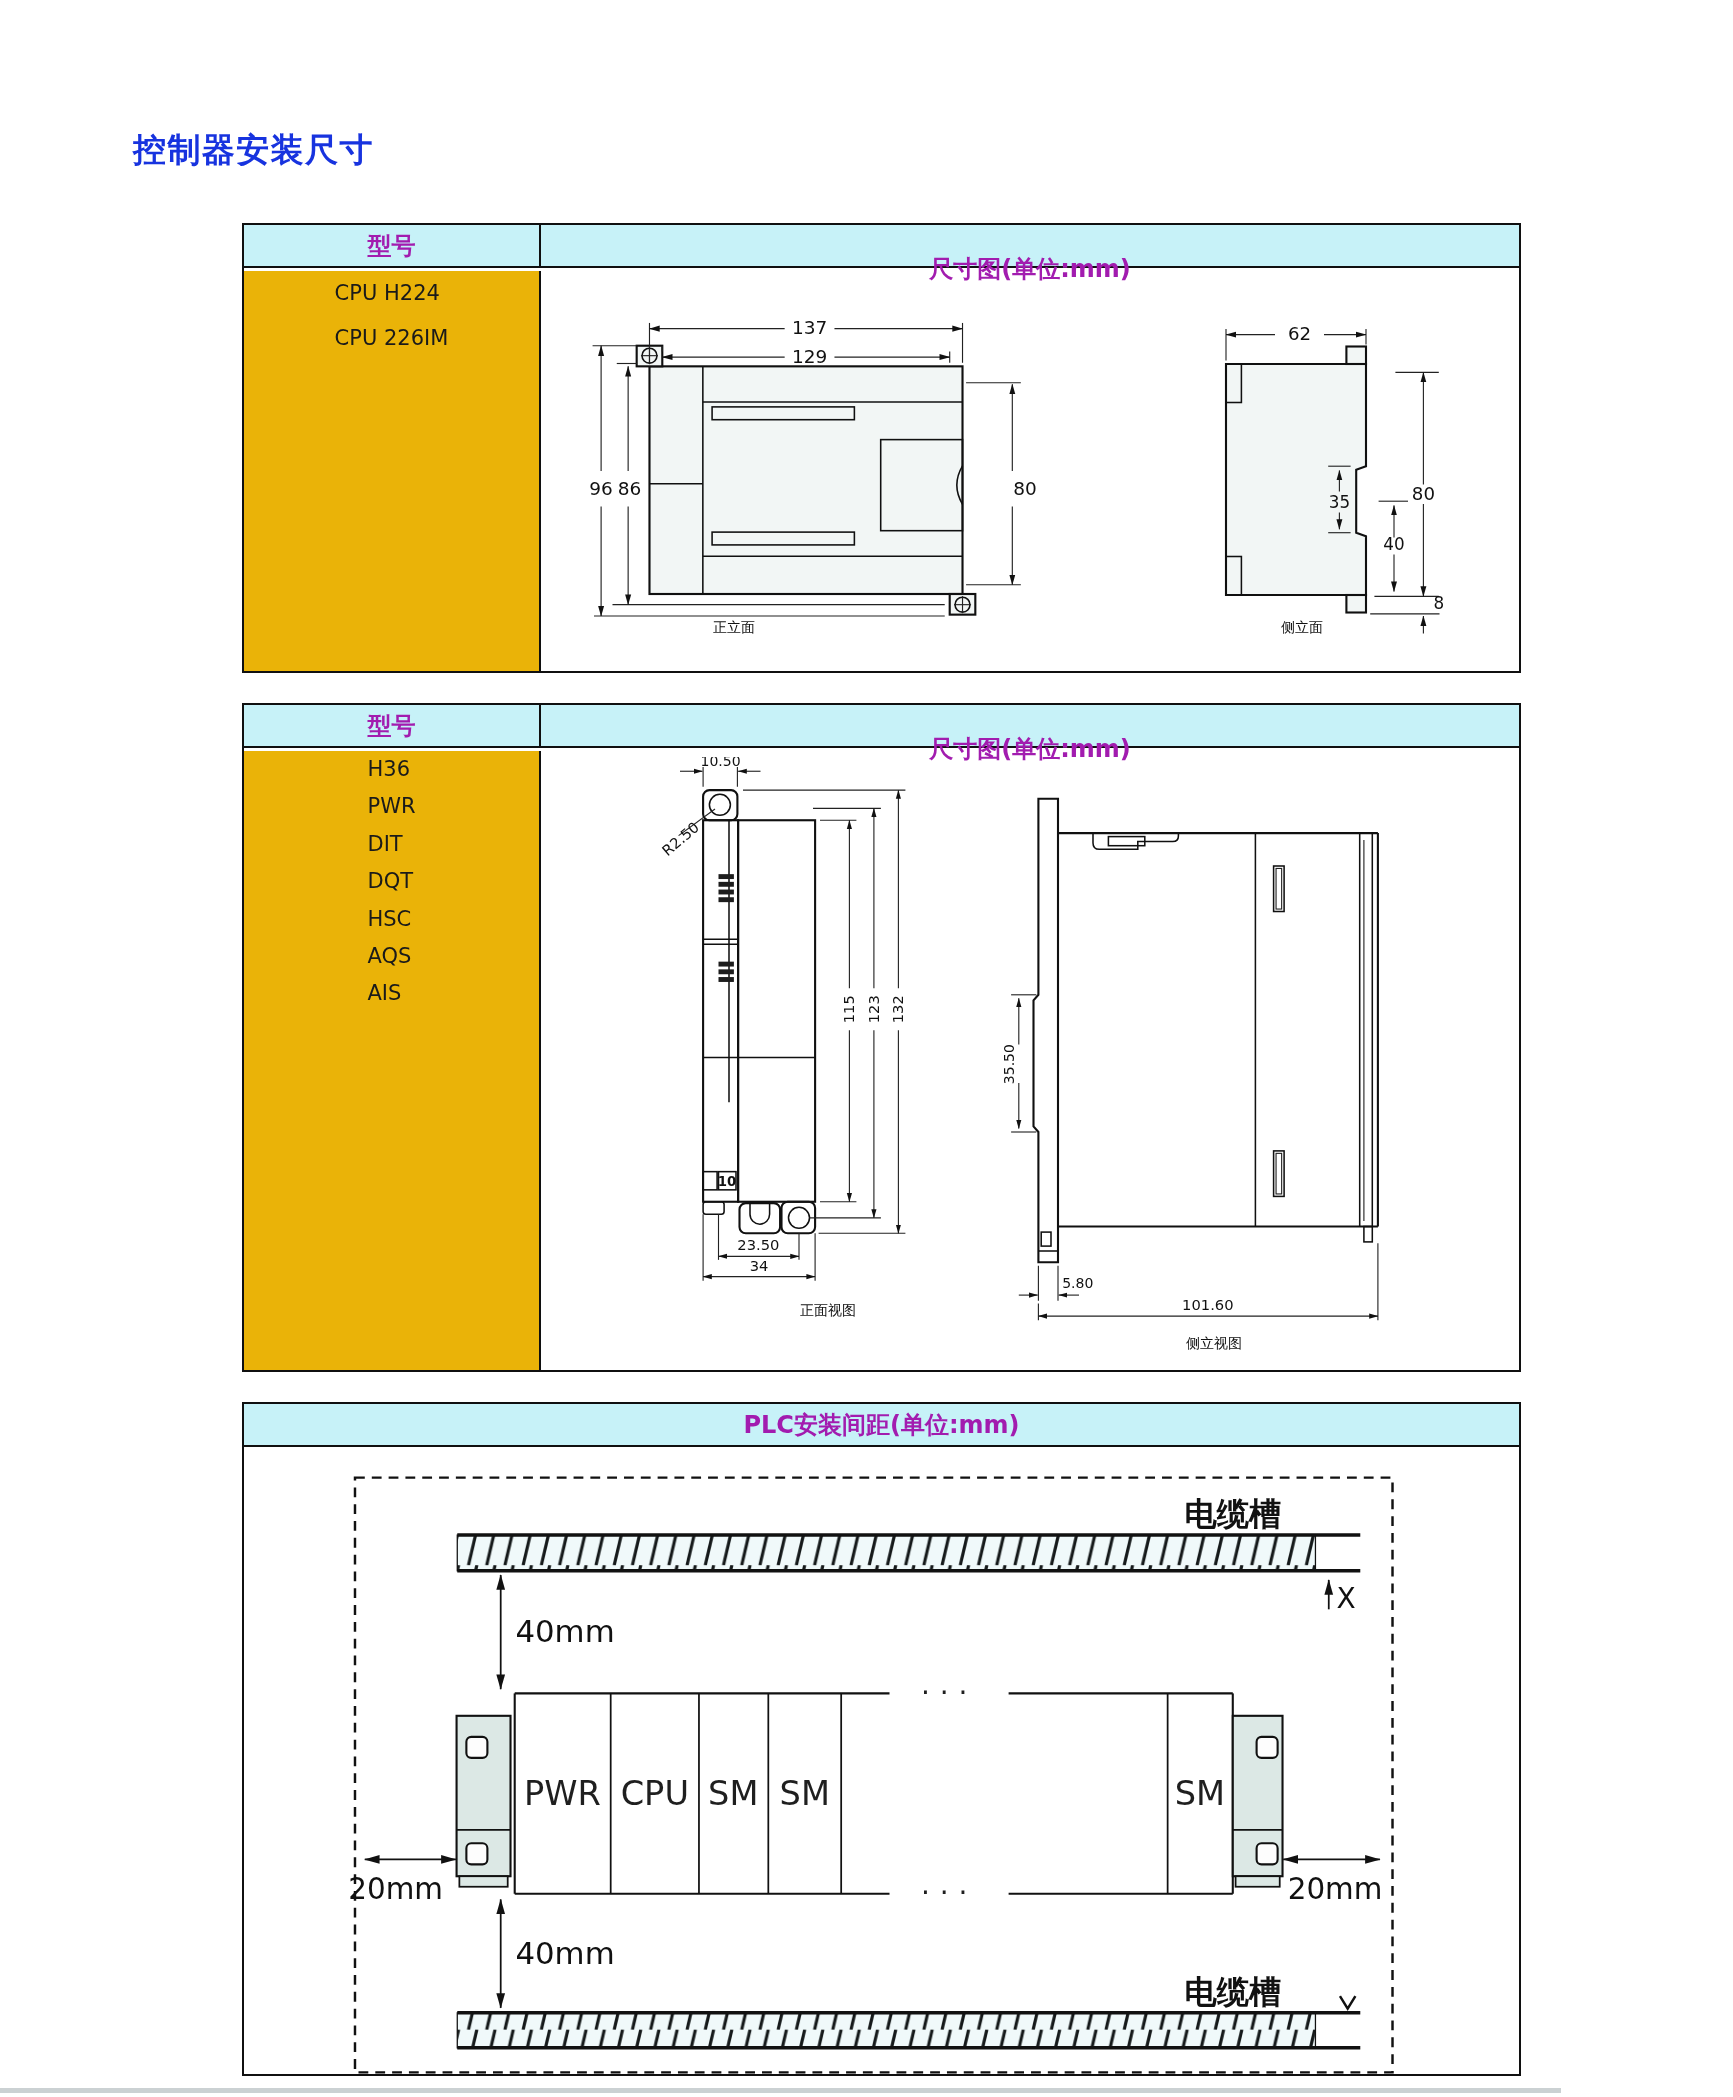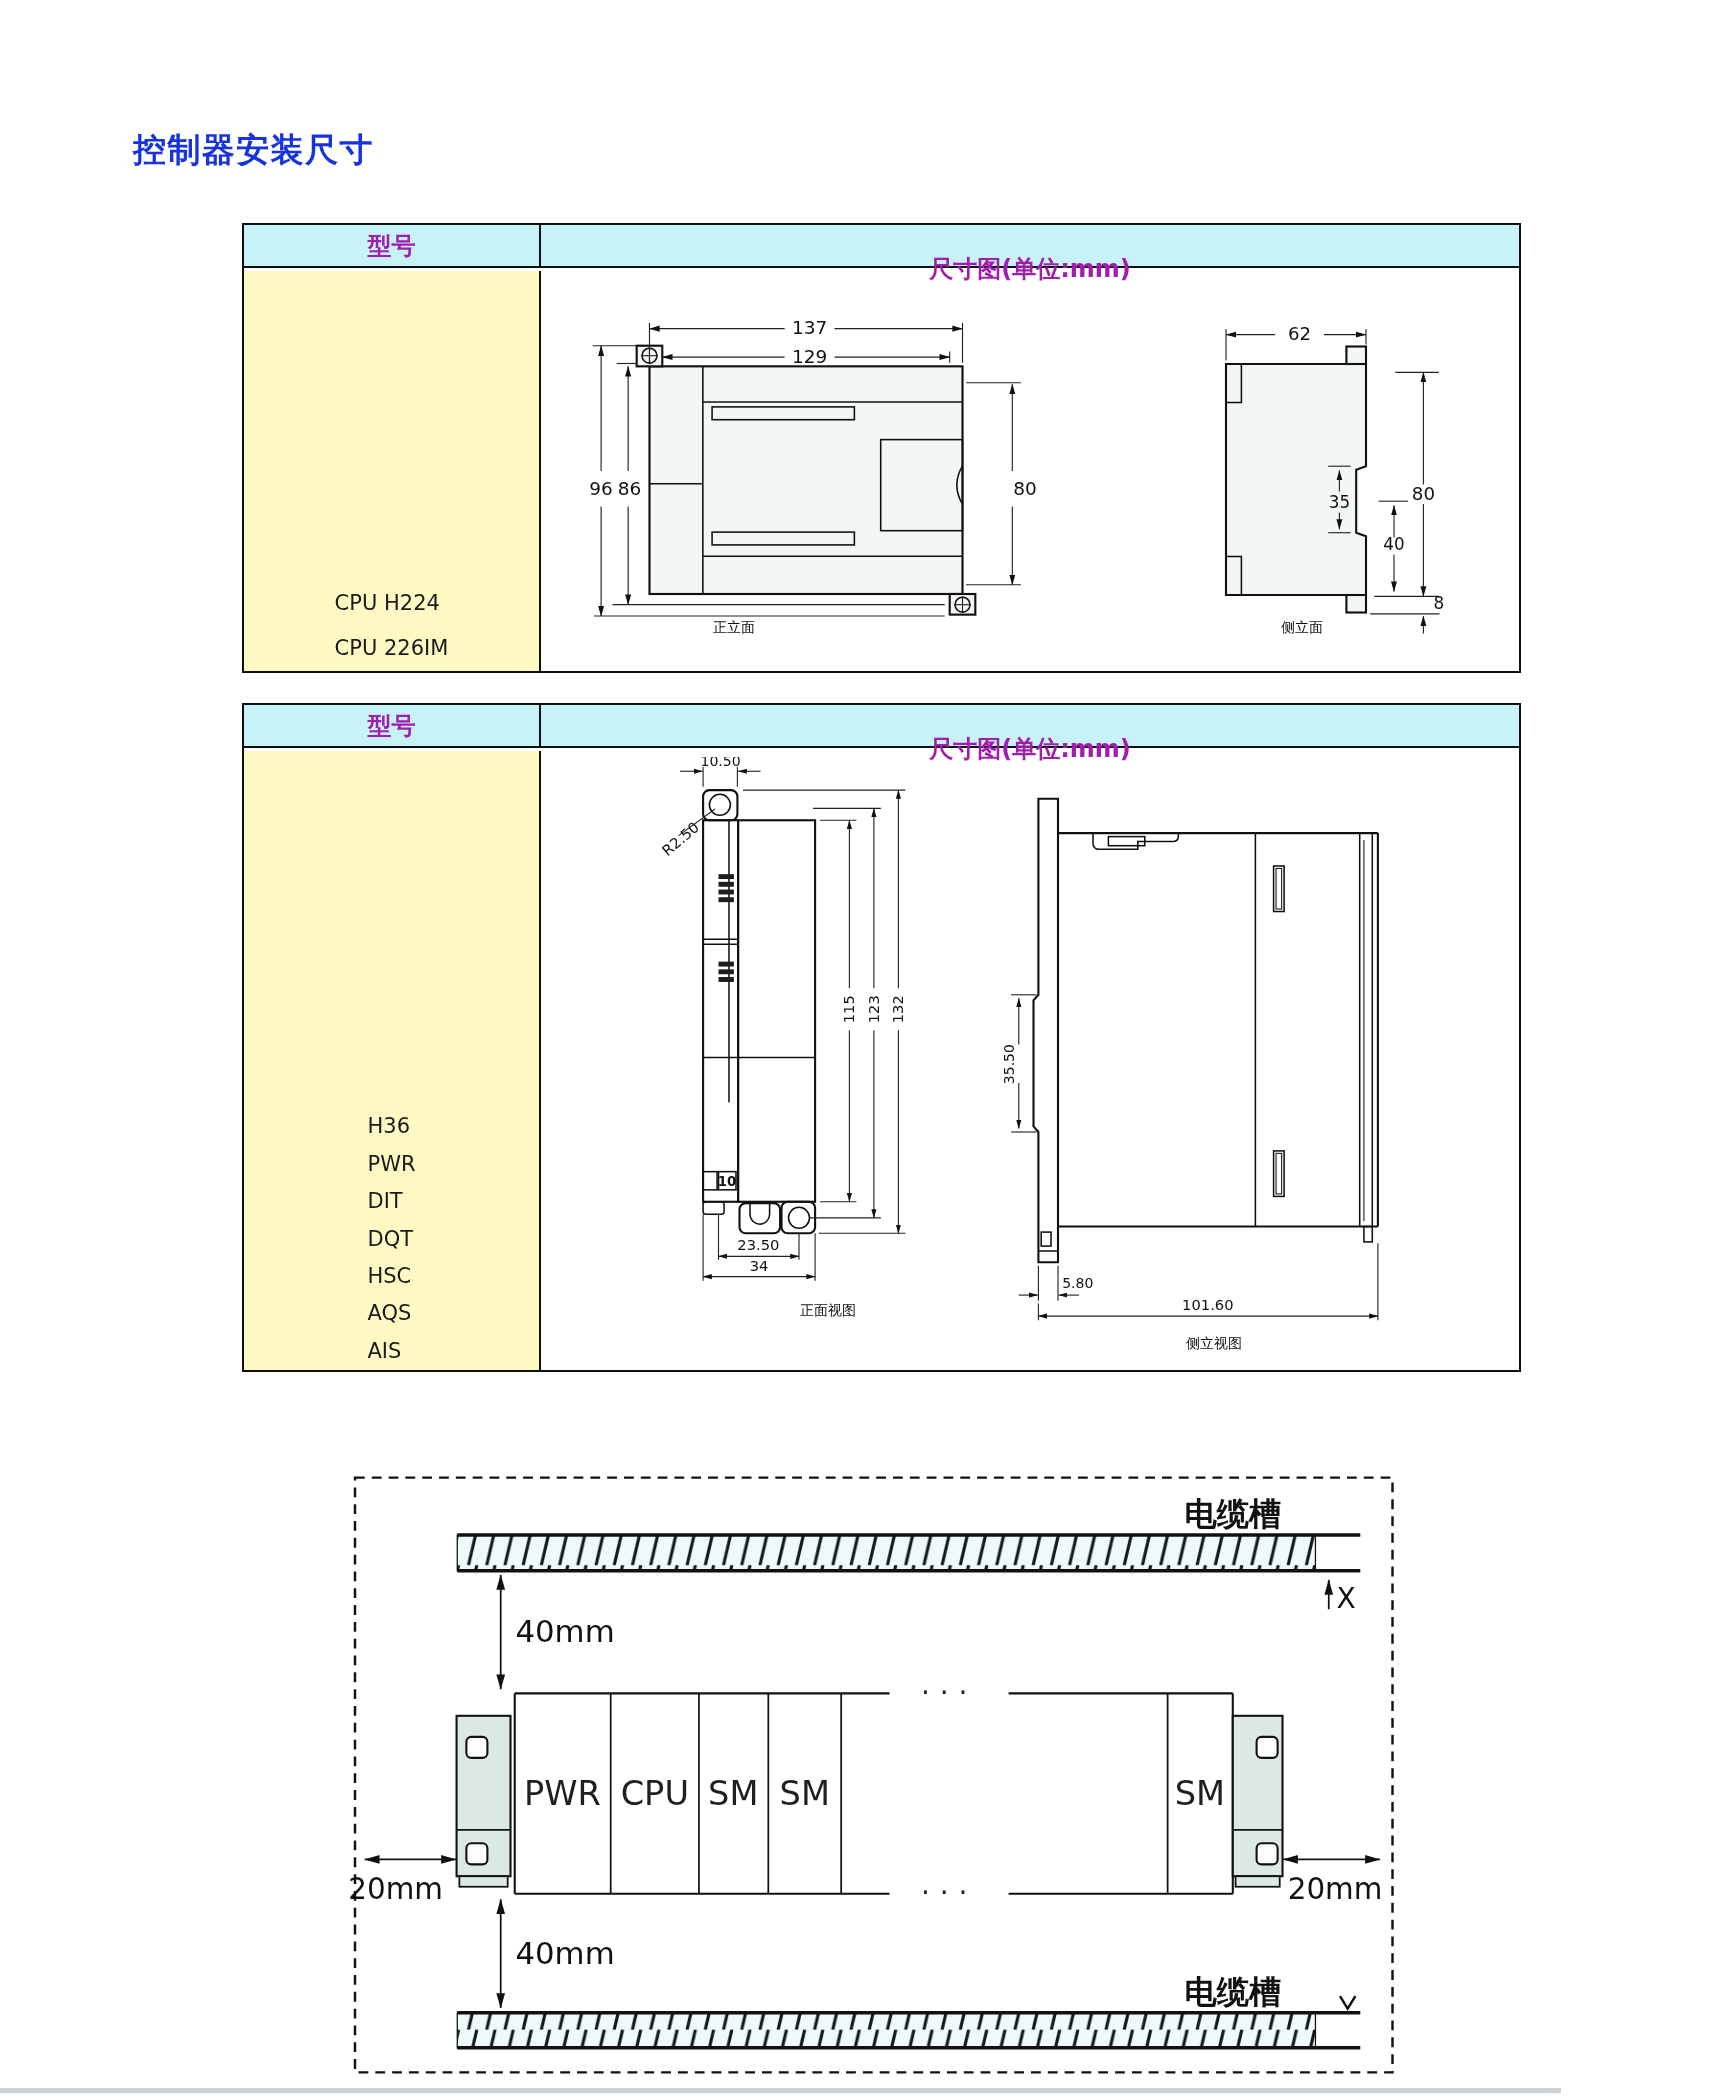--- a/index.html
+++ b/index.html
@@ -6,23 +6,23 @@
   .page{position:relative;width:1561px;height:2097px;background:#ffffff;
         font-family:"DejaVu Sans","Liberation Sans",sans-serif;overflow:hidden;color:#111;}
   .page-title{position:absolute;left:133px;top:128px;font-size:33px;font-weight:bold;color:#1733df;letter-spacing:1.4px;}
   .box{position:absolute;border:2.1px solid #101010;background:#fff;box-sizing:border-box;}
   .box-header{position:absolute;left:0;top:0;right:0;height:43px;background:#c7f2f8;
               border-bottom:2.8px solid #101010;display:flex;box-sizing:border-box;}
   .hd-cell{display:flex;align-items:center;justify-content:center;font-size:24px;font-weight:bold;color:#a21caf;}
   .hd-model{width:297px;border-right:2.1px solid #101010;box-sizing:border-box;}
   .hd-dims{flex:1;margin-top:44px;}
   .hd-single{width:100%;}
-  .model-cell{position:absolute;left:0;top:46px;bottom:0;width:297px;background:#fef9c3;
+  .model-cell{position:absolute;left:0;top:46px;bottom:0;width:297px;background:#eab308;
               border-right:2.1px solid #101010;box-sizing:border-box;
-              display:flex;align-items:flex-end;justify-content:center;}
+              display:flex;align-items:flex-start;justify-content:center;}
   .model-block{display:inline-block;text-align:left;font-size:21px;color:#1a1a1a;}
   .mb1 div{line-height:2.15;}
   .mb2 div{line-height:1.78;}
   .dsvg{position:absolute;}
   .caption{position:absolute;width:140px;text-align:center;font-size:14px;color:#111;}
   .bottom-rule{position:absolute;left:0;right:0;top:2088px;height:4.9px;background:#cbd1d3;}
   
   .ol{stroke:#101010;stroke-width:3;fill:none;}
   .olf{stroke:#101010;stroke-width:3;fill:#f2f6f5;}
   .ol2{stroke:#101010;stroke-width:2.2;fill:none;}
@@ -267,20 +267,25 @@
       <line x1="81" y1="758" x2="110" y2="758" class="dl" marker-start="url(#arD)"></line>
       <text x="86" y="748" font-size="20" class="dim">5.80</text>
       <line x1="537" y1="684" x2="537" y2="794" class="dl"></line>
         <line x1="52" y1="770" x2="52" y2="794" class="dl"></line>
       <line x1="52" y1="788" x2="537" y2="788" class="dl" marker-start="url(#arD)" marker-end="url(#arD)"></line>
       <text x="294" y="779" font-size="21" text-anchor="middle" class="dim">101.60</text>
     </g>
   </svg>
   <div class="caption" style="left:1144px;top:1335px;">侧立视图</div>
 
+  <div class="box" style="left:242px;top:1402px;width:1279px;height:674px;">
+    <div class="box-header">
+      <div class="hd-cell hd-single">PLC安装间距(单位:mm)</div>
+    </div>
+  </div>
 
   <svg class="dsvg" style="left:245px;top:1458px;" width="1261" height="620" viewBox="0 0 1800 885">
     <defs>
       <marker id="arE" viewBox="0 0 12 8" refX="11.5" refY="4" markerWidth="22" markerHeight="15" orient="auto-start-reverse" markerUnits="userSpaceOnUse">
           <path d="M12,4 L0,0.6 L0,7.4 Z" fill="#111"></path>
         </marker>
       <pattern id="hatchE" patternUnits="userSpaceOnUse" width="26" height="51">
         <rect width="26" height="51" fill="#f0f9fa"></rect>
         <line x1="19" y1="0" x2="7" y2="51" stroke="#15191a" stroke-width="4.5"></line>
       </pattern>

